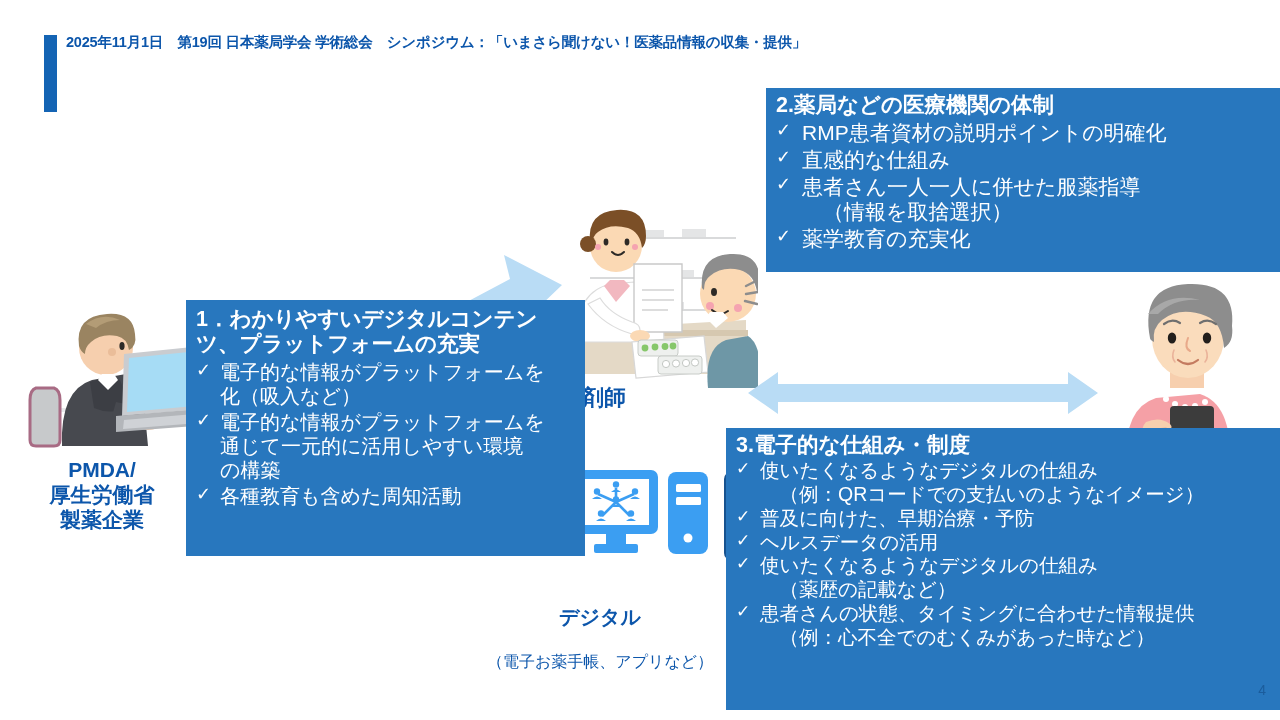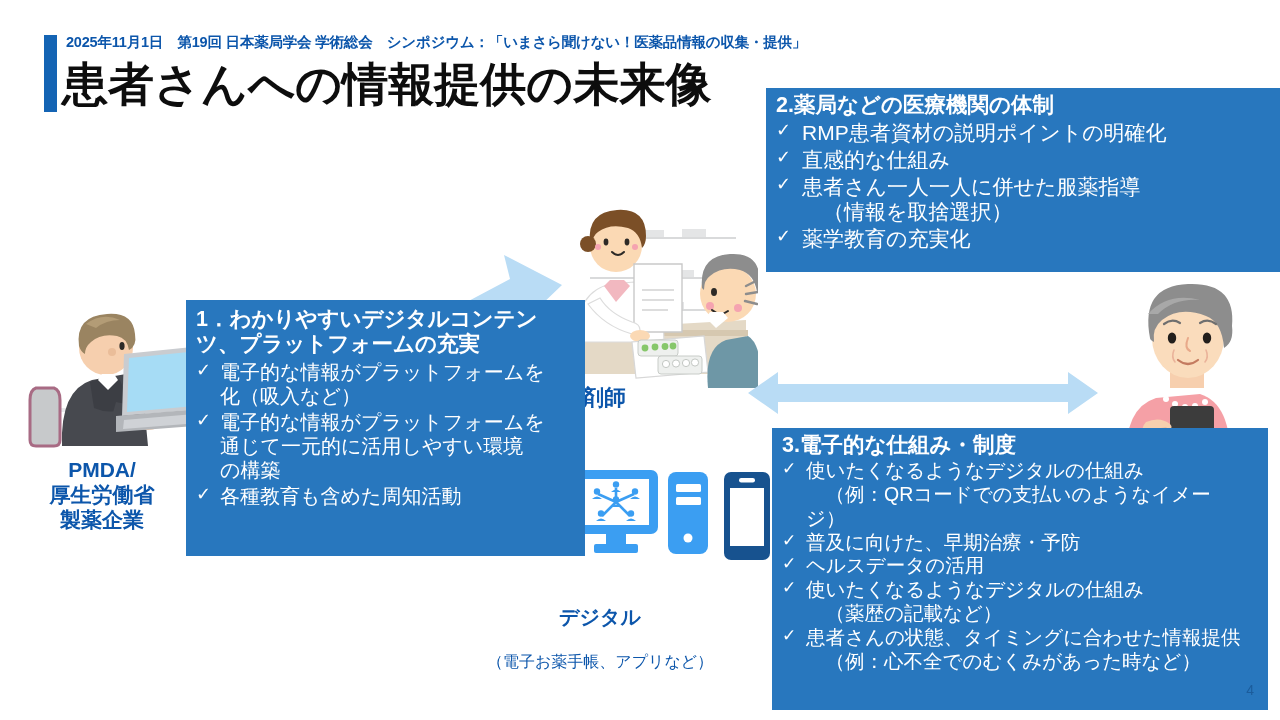--- a/index.html
+++ b/index.html
@@ -102,23 +102,23 @@
     height: 184px;
     padding: 5px 8px 0 10px;
     z-index: 6;
   }
   #box2 .bb-title { font-size: 21.5px; margin-bottom: 2px; }
   #box2 .bb-list li { font-size: 21px; margin-bottom: 1px; }
   #box2 .bb-check { width: 26px; font-size: 18px; }
 
   
   #box3 {
-    left: 772px;
+    left: 726px;
     top: 428px;
-    width: 496px;
+    width: 554px;
     height: 282px;
     padding: 5px 20px 0 10px;
     z-index: 8;
   }
   #box3 .bb-title { font-size: 21.5px; margin-bottom: 1px; }
   #box3 .bb-list li { font-size: 19.5px; margin-bottom: 0px; }
   #box3 .bb-check { width: 24px; font-size: 17px; }
 
   .page-num {
     position: absolute;
@@ -165,21 +165,20 @@
   #illus-digital   { left: 572px; top: 466px; width: 200px; height: 112px; z-index: 5; }
   #illus-elder     { left: 1112px;top: 280px; width: 166px; height: 182px; z-index: 3; }
 </style>
 </head>
 <body>
 
 <div id="slide">
 
   <div class="hdr-bar"></div>
   <div class="hdr-kicker">2025年11月1日　第19回 日本薬局学会 学術総会　シンポジウム：「いまさら聞けない！医薬品情報の収集・提供」</div>
-  <div class="hdr-title">患者さんへの情報提供の未来像</div>
 
   <svg class="illus" id="illus-pmda" viewBox="0 0 190 162">
 
     <rect x="18" y="112" width="168" height="4" fill="#e9eaec"></rect>
     <rect x="96" y="116" width="5" height="30" fill="#eceded"></rect>
 
     <polygon points="118,108 178,100 190,118 130,126" fill="#f3f4f5" stroke="#d9dbdd" stroke-width="1"></polygon>
     <g stroke="#c6c9cc" stroke-width="1">
       <line x1="130" y1="112" x2="170" y2="107"></line>
       <line x1="133" y1="116" x2="173" y2="111"></line>

